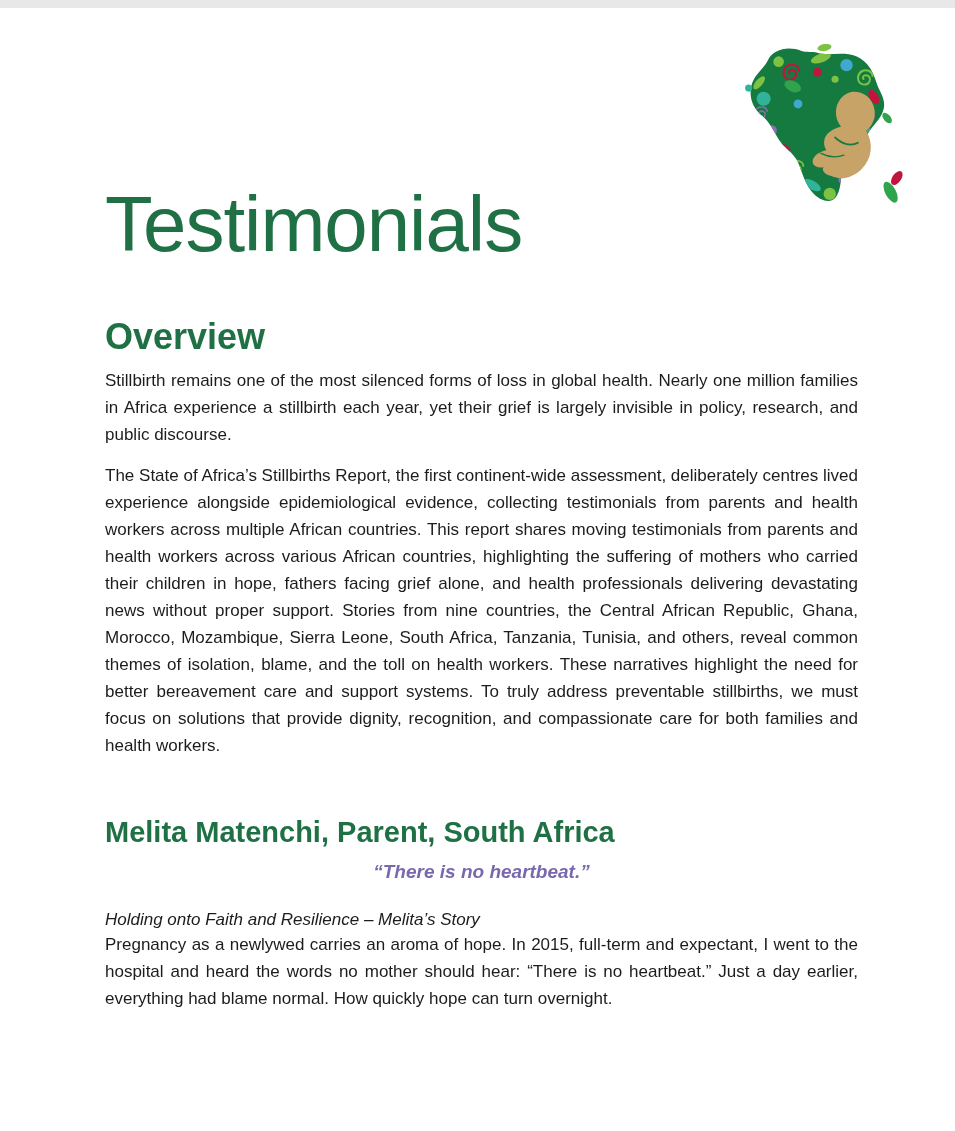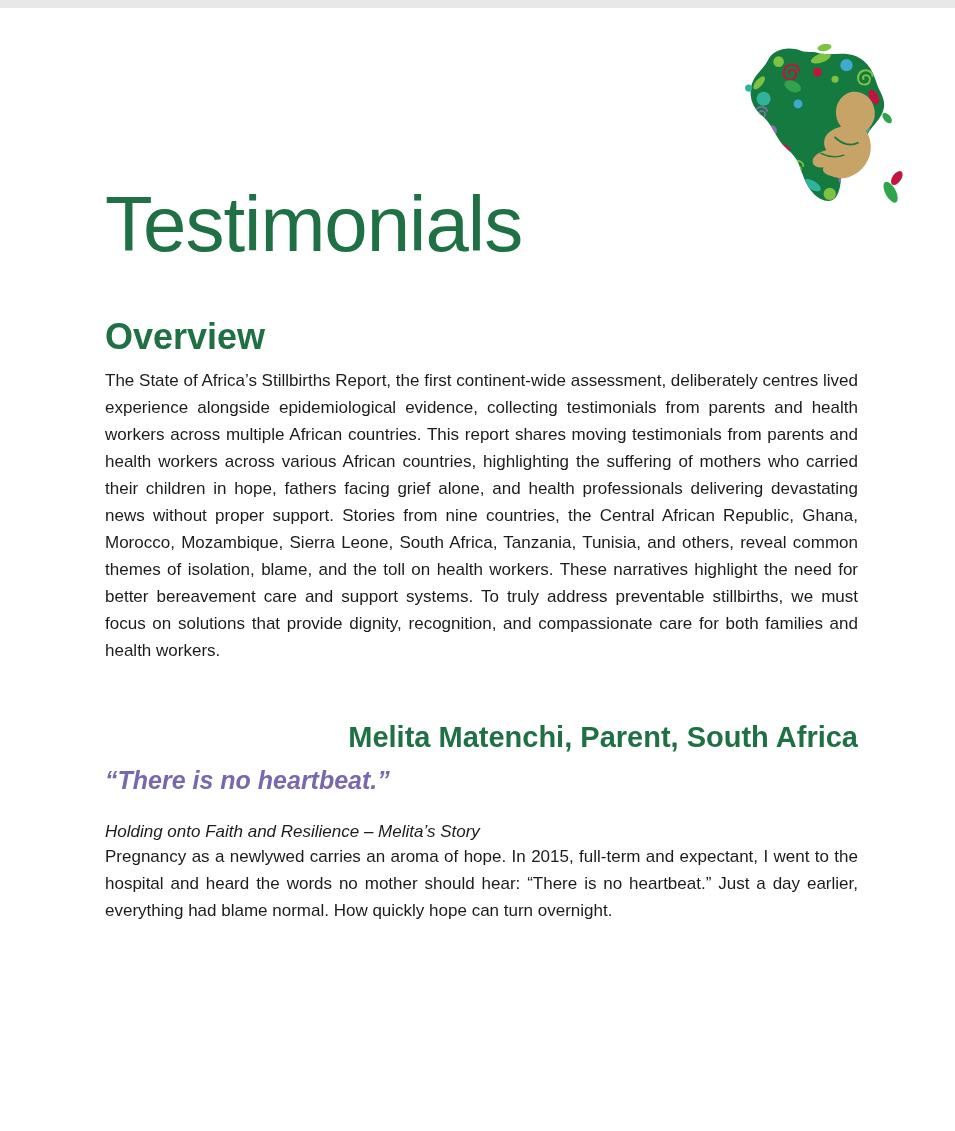--- a/index.html
+++ b/index.html
@@ -19,29 +19,28 @@
   .h2{
     font-size:36px;line-height:1.2;font-weight:700;
     color:var(--heading-green,#1f7145);
     margin:49px 0 9px 0;
   }
   .h2.section{margin:70px 0 0 0;font-size:29px;}
   .h3{
     font-size:29px;line-height:1.2;font-weight:700;
     color:var(--heading-green,#1f7145);
     margin:56px 0 10px 0;
-    text-align:right;
   }
   p.body{
     font-size:17px;line-height:27px;margin:0 0 14px 0;
     text-align:justify;color:var(--body-text,#1c1c1c);
   }
   .quote-line{
-    font-size:25px;line-height:1.25;font-weight:700;font-style:italic;
-    color:var(--quote-purple,#7a68ae);margin:0;
+    font-size:19px;line-height:1.25;font-weight:700;font-style:italic;
+    color:var(--quote-purple,#7a68ae);margin:0;text-align:center;
   }
   .subtitle-line{
     font-size:17px;line-height:1.3;font-style:italic;font-weight:400;
     color:var(--body-text,#1c1c1c);margin:25px 0 0 0;
   }
   .story-para{margin-top:21px;}
   .logo{
     position:absolute;top:36px;right:38px;width:178px;height:172px;
   }
   
@@ -115,20 +114,21 @@
       <ellipse class="lg-crimson" cx="178" cy="152" rx="5" ry="9" transform="rotate(35 178 152)"></ellipse>
       <ellipse class="lg-mid" cx="171" cy="168" rx="6" ry="13" transform="rotate(-28 171 168)"></ellipse>
     </g>
   </svg>
 
   <div class="content">
 
     <h1 class="doc-title">Testimonials</h1>
 
     <h2 class="h2">Overview</h2>
+    <p class="body">Stillbirth remains one of the most silenced forms of loss in global health. Nearly one million families in Africa experience a stillbirth each year, yet their grief is largely invisible in policy, research, and public discourse.</p>
     <p class="body">The State of Africa’s Stillbirths Report, the first continent-wide assessment, deliberately centres lived experience alongside epidemiological evidence, collecting testimonials from parents and health workers across multiple African countries. This report shares moving testimonials from parents and health workers across various African countries, highlighting the suffering of mothers who carried their children in hope, fathers facing grief alone, and health professionals delivering devastating news without proper support. Stories from nine countries, the Central African Republic, Ghana, Morocco, Mozambique, Sierra Leone, South Africa, Tanzania, Tunisia, and others, reveal common themes of isolation, blame, and the toll on health workers. These narratives highlight the need for better bereavement care and support systems. To truly address preventable stillbirths, we must focus on solutions that provide dignity, recognition, and compassionate care for both families and health workers.</p>
 
 
     <h3 class="h3">Melita Matenchi, Parent, South Africa</h3>
     <p class="quote-line">“There is no heartbeat.”</p>
     <p class="subtitle-line">Holding onto Faith and Resilience – Melita’s Story</p>
     <p class="body story-para">Pregnancy as a newlywed carries an aroma of hope. In 2015, full-term and expectant, I went to the hospital and heard the words no mother should hear: “There is no heartbeat.” Just a day earlier, everything had blame normal. How quickly hope can turn overnight.</p>
 
   </div>
 </div>

